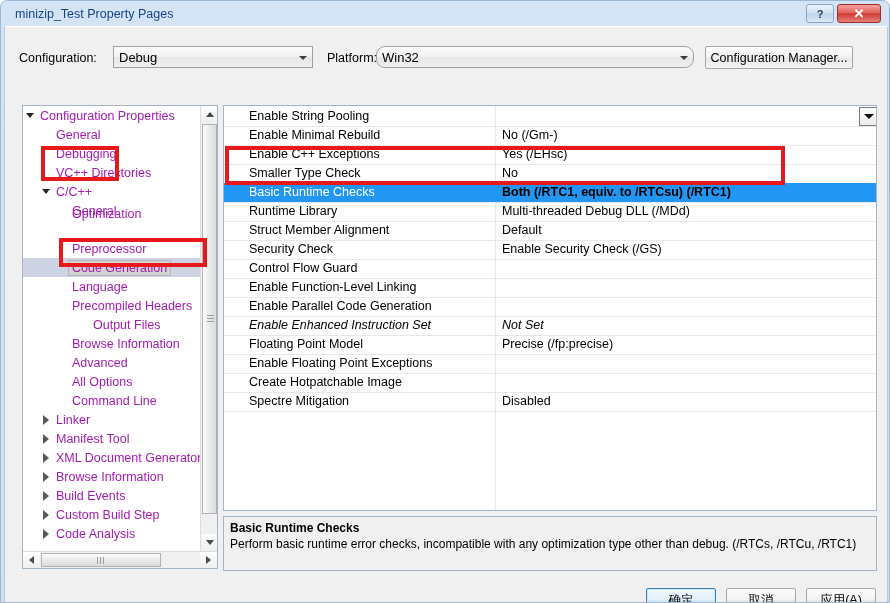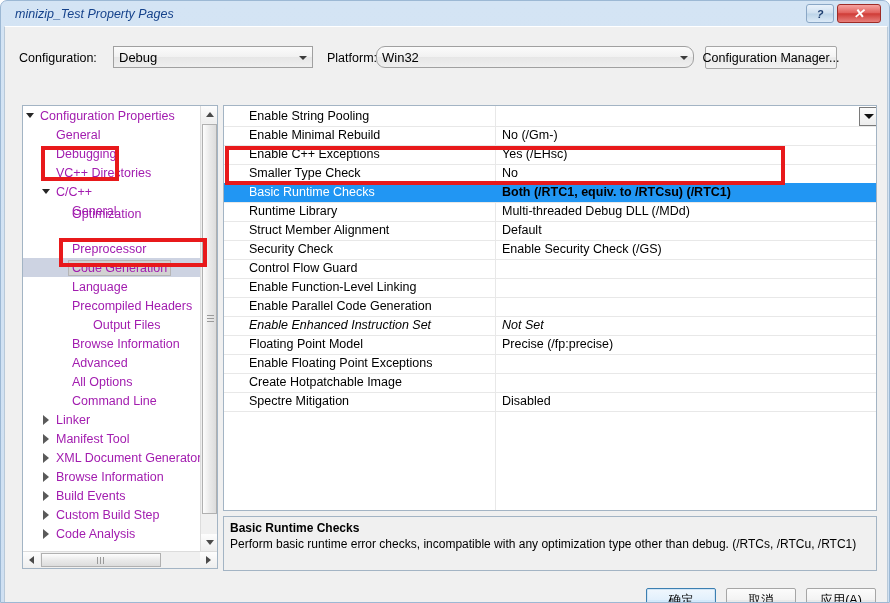--- a/index.html
+++ b/index.html
@@ -14,21 +14,21 @@
   
   #window {
     position: absolute; left: 0; top: 0;
     width: 890px; height: 603px;
     background: linear-gradient(to bottom, #d4e4f4 0%, #cfe0f2 100%);
     border: 1px solid #9cb8d4;
     border-radius: 7px 7px 0 0;
     overflow: hidden;
   }
   #titlebar {
-    position: absolute; left: 0; top: 0; right: 0; height: 28px; font-style: italic;
+    position: absolute; left: 0; top: 0; right: 0; height: 28px;
   }
   #title-text {
     position: absolute; left: 14px; top: 6px;
     font-size: 12.5px; color: #15428b;
     white-space: nowrap;
   }
   .caption-btns { position: absolute; right: 8px; top: 3px; display: flex; gap: 3px; }
   .cap-btn {
     width: 28px; height: 19px;
     border: 1px solid #8aa7c6;
@@ -258,21 +258,21 @@
     <div class="lbl" style="left:14px; top:24px;">Configuration:</div>
     <div class="combo" style="left:108px; top:19px; width:200px;">
       <span class="val">Debug</span>
       <span class="arrow"></span>
     </div>
     <div class="lbl" style="left:322px; top:24px;">Platform:</div>
     <div class="combo" style="left:371px; top:19px; width:318px;border-radius:9px;">
       <span class="val">Win32</span>
       <span class="arrow"></span>
     </div>
-    <div class="pushbtn" style="left:700px; top:19px; width:132px; height:23px;">Configuration Manager...</div>
+    <div class="pushbtn" style="left:700px; top:19px; width:148px; height:23px;">Configuration Manager...</div>
 
     <div id="treepanel">
       <div id="treeinner">
           <div class="tnode" style="top: 0px;">
             <span style="display: inline-block; flex: 0 0 0px;"></span>
             <span class="tw">
               <span class="tri-down"></span>
             </span>
             <span class="tlabel">Configuration Properties</span>
           </div>

